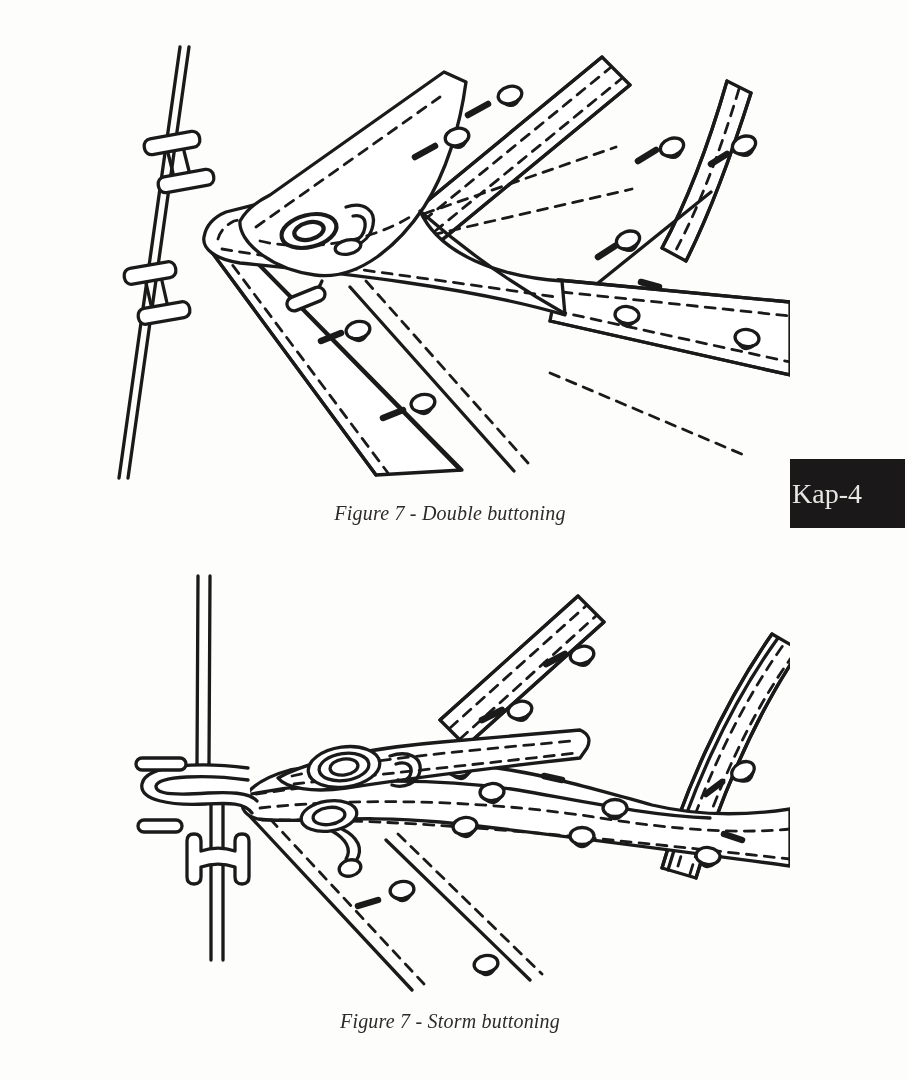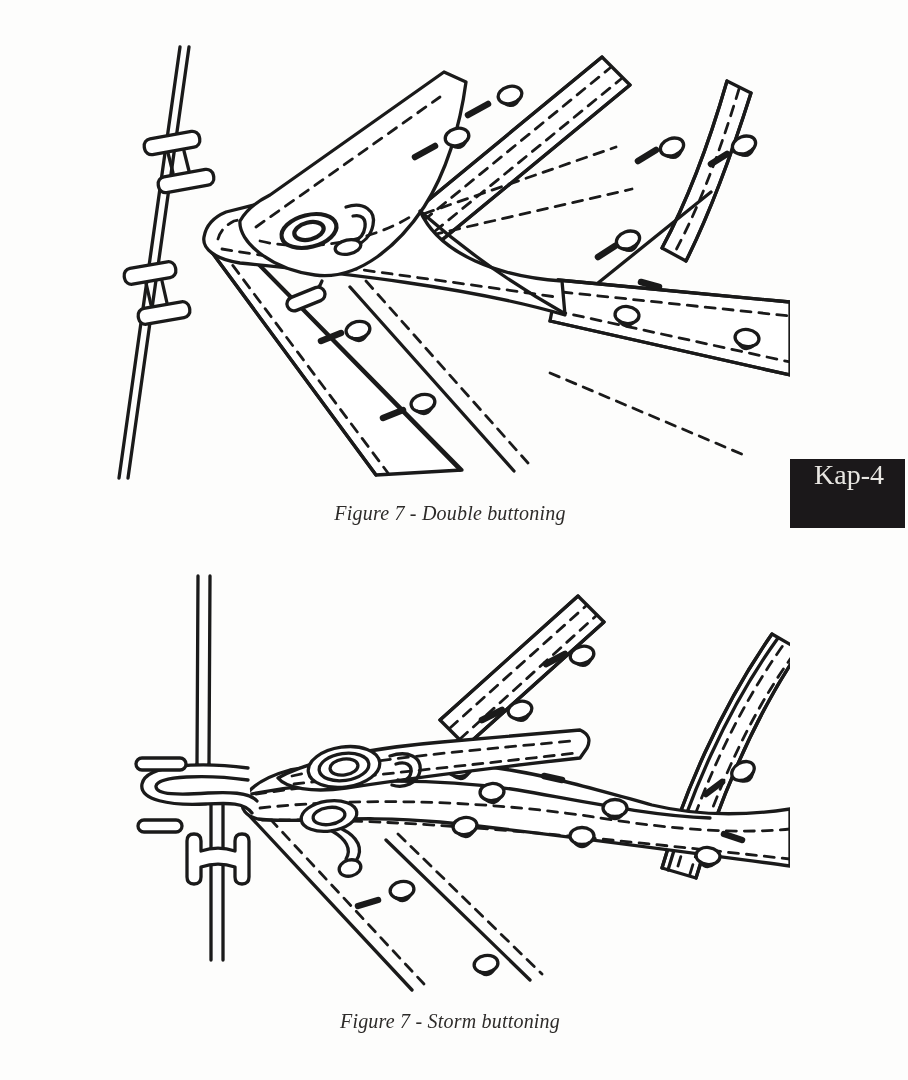--- a/index.html
+++ b/index.html
@@ -11,22 +11,22 @@
   }
   .page{position:absolute;inset:0;}
   figure.fig{position:absolute;left:110px;margin:0;padding:0;}
   .caption{
     position:absolute;left:110px;width:680px;text-align:center;
     font-style:italic;font-size:20px;color:#2d2b29;letter-spacing:.2px;
   }
   .chapter-tab{
     position:absolute;left:790px;top:459px;width:115px;height:69px;
     background:var(--tab-bg);color:var(--tab-fg);
-    display:flex;box-sizing:border-box;
-    padding-left:24px;font-size:28px;
+    display:flex;align-items:center;box-sizing:border-box;
+    padding-left:2px;font-size:28px;
   }
   
   .ink path,.ink rect,.ink ellipse{
     stroke:var(--ink);fill:none;stroke-width:3.3;
     stroke-linecap:round;stroke-linejoin:round;
   }
   .ink .fillw{fill:#fff;}
   .ink .dash{stroke-dasharray:10 8;stroke-width:2.8;}
   .ink .tick{stroke-width:6.5;}
 </style>

